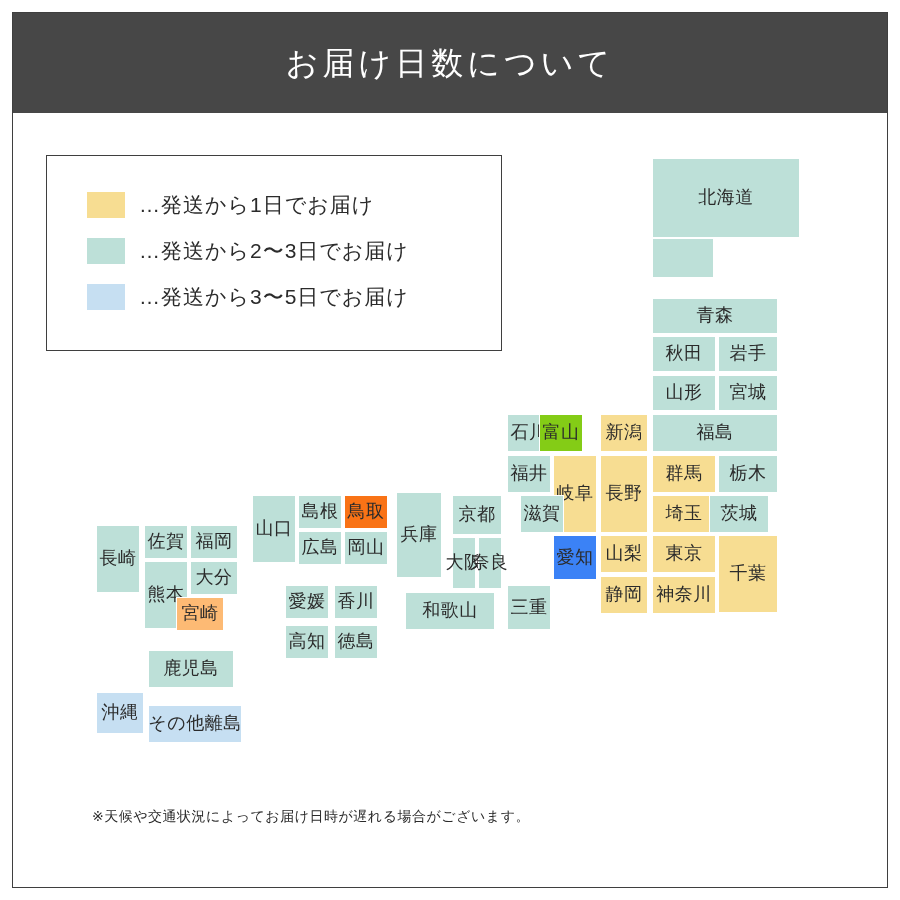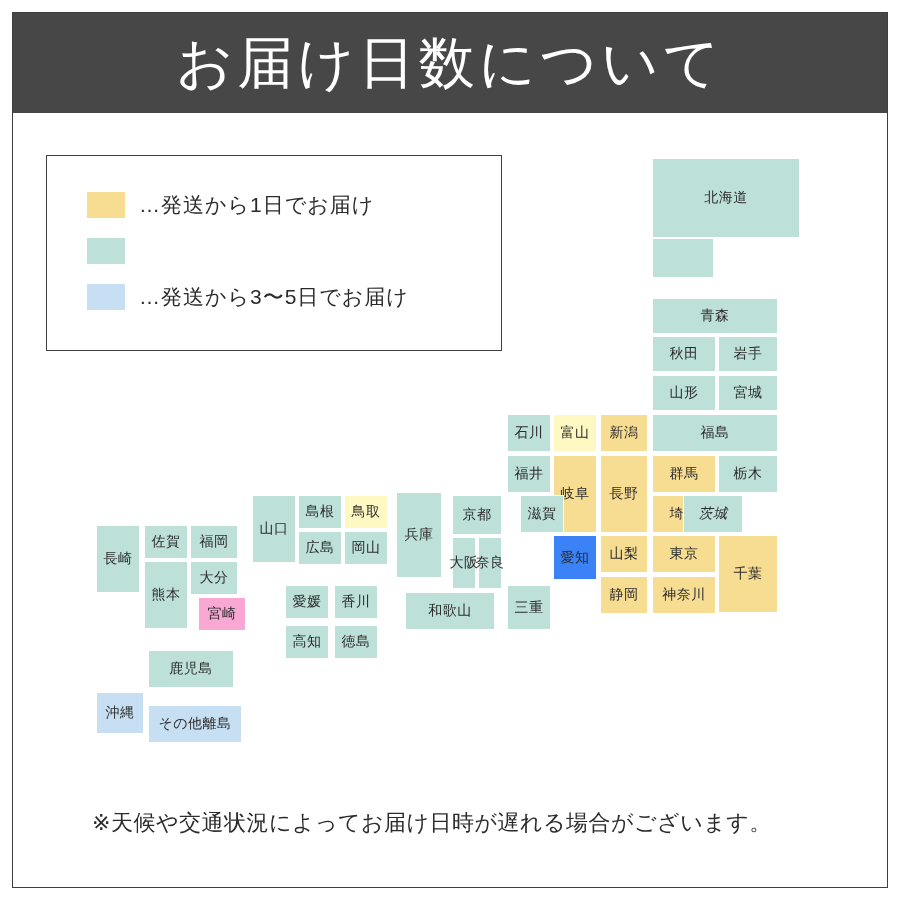--- a/index.html
+++ b/index.html
@@ -38,21 +38,21 @@
     width: 874px;
     height: 100px;
     background: #474747;
     display: flex;
     align-items: center;
     justify-content: center;
     box-sizing: border-box;
   }
   .header-title {
     color: #ffffff;
-    font-size: 56px;
+    font-size: 32px;
     letter-spacing: 4px;
     font-weight: normal;
     line-height: 1;
   }
   
   .legend {
     position: absolute;
     left: 46px;
     top: 155px;
     width: 456px;
@@ -86,32 +86,32 @@
     top: 0;
     width: 900px;
     height: 900px;
   }
   .pref {
     position: absolute;
     box-sizing: border-box;
     display: flex;
     align-items: center;
     justify-content: center;
-    font-size: 14px;
+    font-size: 18px;
     color: #2b2b2b;
     letter-spacing: 0.5px;
     line-height: 1.1;
     border: 1px solid #ffffff;
     white-space: nowrap;
   }
   .note {
     position: absolute;
     left: 92px;
     top: 808px;
-    font-size: 22px;
+    font-size: 14px;
     color: #2b2b2b;
     letter-spacing: 0.5px;
   }
 </style>
 </head>
 <body>
 
 <div class="page">
   <div class="frame"></div>
 
@@ -119,20 +119,21 @@
     <div class="header-title">お届け日数について</div>
   </div>
 
   <div class="legend">
     <div class="legend-row">
       <span class="legend-swatch" style="background:#f7dd92"></span>
       <span class="legend-label">…発送から1日でお届け</span>
     </div>
     <div class="legend-row">
       <span class="legend-swatch" style="background:#bde0d8"></span>
+      <span class="legend-label">…発送から2〜3日でお届け</span>
     </div>
     <div class="legend-row">
       <span class="legend-swatch" style="background:#c6dff2"></span>
       <span class="legend-label">…発送から3〜5日でお届け</span>
     </div>
   </div>
 
   <div class="map" id="map-layer">
       <div class="pref" style="left: 652px; top: 158px; width: 148px; height: 80px; background: rgb(189, 224, 216);">
         <span>北海道</span>
@@ -154,21 +155,21 @@
       </div>
       <div class="pref" style="left: 718px; top: 375px; width: 60px; height: 36px; background: rgb(189, 224, 216);">
         <span>宮城</span>
       </div>
       <div class="pref" style="left: 652px; top: 414px; width: 126px; height: 38px; background: rgb(189, 224, 216);">
         <span>福島</span>
       </div>
       <div class="pref" style="left: 507px; top: 414px; width: 44px; height: 38px; background: rgb(189, 224, 216);">
         <span>石川</span>
       </div>
-      <div class="pref" style="left: 553px; top: 414px; width: 44px; height: 38px; background: #fef9c3;">
+      <div class="pref" style="left: 539px; top: 414px; width: 44px; height: 38px; background: #84cc16;">
         <span>富山</span>
       </div>
       <div class="pref" style="left: 600px; top: 414px; width: 48px; height: 38px; background: rgb(247, 221, 146);">
         <span>新潟</span>
       </div>
       <div class="pref" style="left: 507px; top: 455px; width: 44px; height: 38px; background: rgb(189, 224, 216);">
         <span>福井</span>
       </div>
       <div class="pref" style="left: 652px; top: 455px; width: 64px; height: 38px; background: rgb(247, 221, 146);">
         <span>群馬</span>
@@ -178,33 +179,33 @@
       </div>
       <div class="pref" style="left: 553px; top: 455px; width: 44px; height: 78px; background: rgb(247, 221, 146);">
         <span>岐阜</span>
       </div>
       <div class="pref" style="left: 600px; top: 455px; width: 48px; height: 78px; background: rgb(247, 221, 146);">
         <span>長野</span>
       </div>
       <div class="pref" style="left: 652px; top: 495px; width: 64px; height: 38px; background: rgb(247, 221, 146);">
         <span>埼玉</span>
       </div>
-      <div class="pref" style="left: 683px; top: 495px; width: 60px; height: 38px; background: rgb(189, 224, 216); font-style: italic;">
+      <div class="pref" style="left: 709px; top: 495px; width: 60px; height: 38px; background: rgb(189, 224, 216);">
         <span>茨城</span>
       </div>
       <div class="pref" style="left: 520px; top: 495px; width: 44px; height: 38px; background: rgb(189, 224, 216);">
         <span>滋賀</span>
       </div>
       <div class="pref" style="left: 252px; top: 495px; width: 44px; height: 68px; background: rgb(189, 224, 216);">
         <span>山口</span>
       </div>
       <div class="pref" style="left: 298px; top: 495px; width: 44px; height: 34px; background: rgb(189, 224, 216);">
         <span>島根</span>
       </div>
-      <div class="pref" style="left: 344px; top: 495px; width: 44px; height: 34px; background: #fef9c3;">
+      <div class="pref" style="left: 344px; top: 495px; width: 44px; height: 34px; background: #f97316;">
         <span>鳥取</span>
       </div>
       <div class="pref" style="left: 298px; top: 531px; width: 44px; height: 34px; background: rgb(189, 224, 216);">
         <span>広島</span>
       </div>
       <div class="pref" style="left: 344px; top: 531px; width: 44px; height: 34px; background: rgb(189, 224, 216);">
         <span>岡山</span>
       </div>
       <div class="pref" style="left: 396px; top: 492px; width: 46px; height: 86px; background: rgb(189, 224, 216); text-align: center;">
         <span>兵庫</span>
@@ -226,21 +227,21 @@
       </div>
       <div class="pref" style="left: 190px; top: 525px; width: 48px; height: 34px; background: rgb(189, 224, 216);">
         <span>福岡</span>
       </div>
       <div class="pref" style="left: 190px; top: 561px; width: 48px; height: 34px; background: rgb(189, 224, 216);">
         <span>大分</span>
       </div>
       <div class="pref" style="left: 144px; top: 561px; width: 44px; height: 68px; background: rgb(189, 224, 216);">
         <span>熊本</span>
       </div>
-      <div class="pref" style="left: 198px; top: 597px; width: 48px; height: 34px; background: #f9a8d4;">
+      <div class="pref" style="left: 176px; top: 597px; width: 48px; height: 34px; background: #fdba74;">
         <span>宮崎</span>
       </div>
       <div class="pref" style="left: 285px; top: 585px; width: 44px; height: 34px; background: rgb(189, 224, 216);">
         <span>愛媛</span>
       </div>
       <div class="pref" style="left: 334px; top: 585px; width: 44px; height: 34px; background: rgb(189, 224, 216);">
         <span>香川</span>
       </div>
       <div class="pref" style="left: 285px; top: 625px; width: 44px; height: 34px; background: rgb(189, 224, 216);">
         <span>高知</span>

